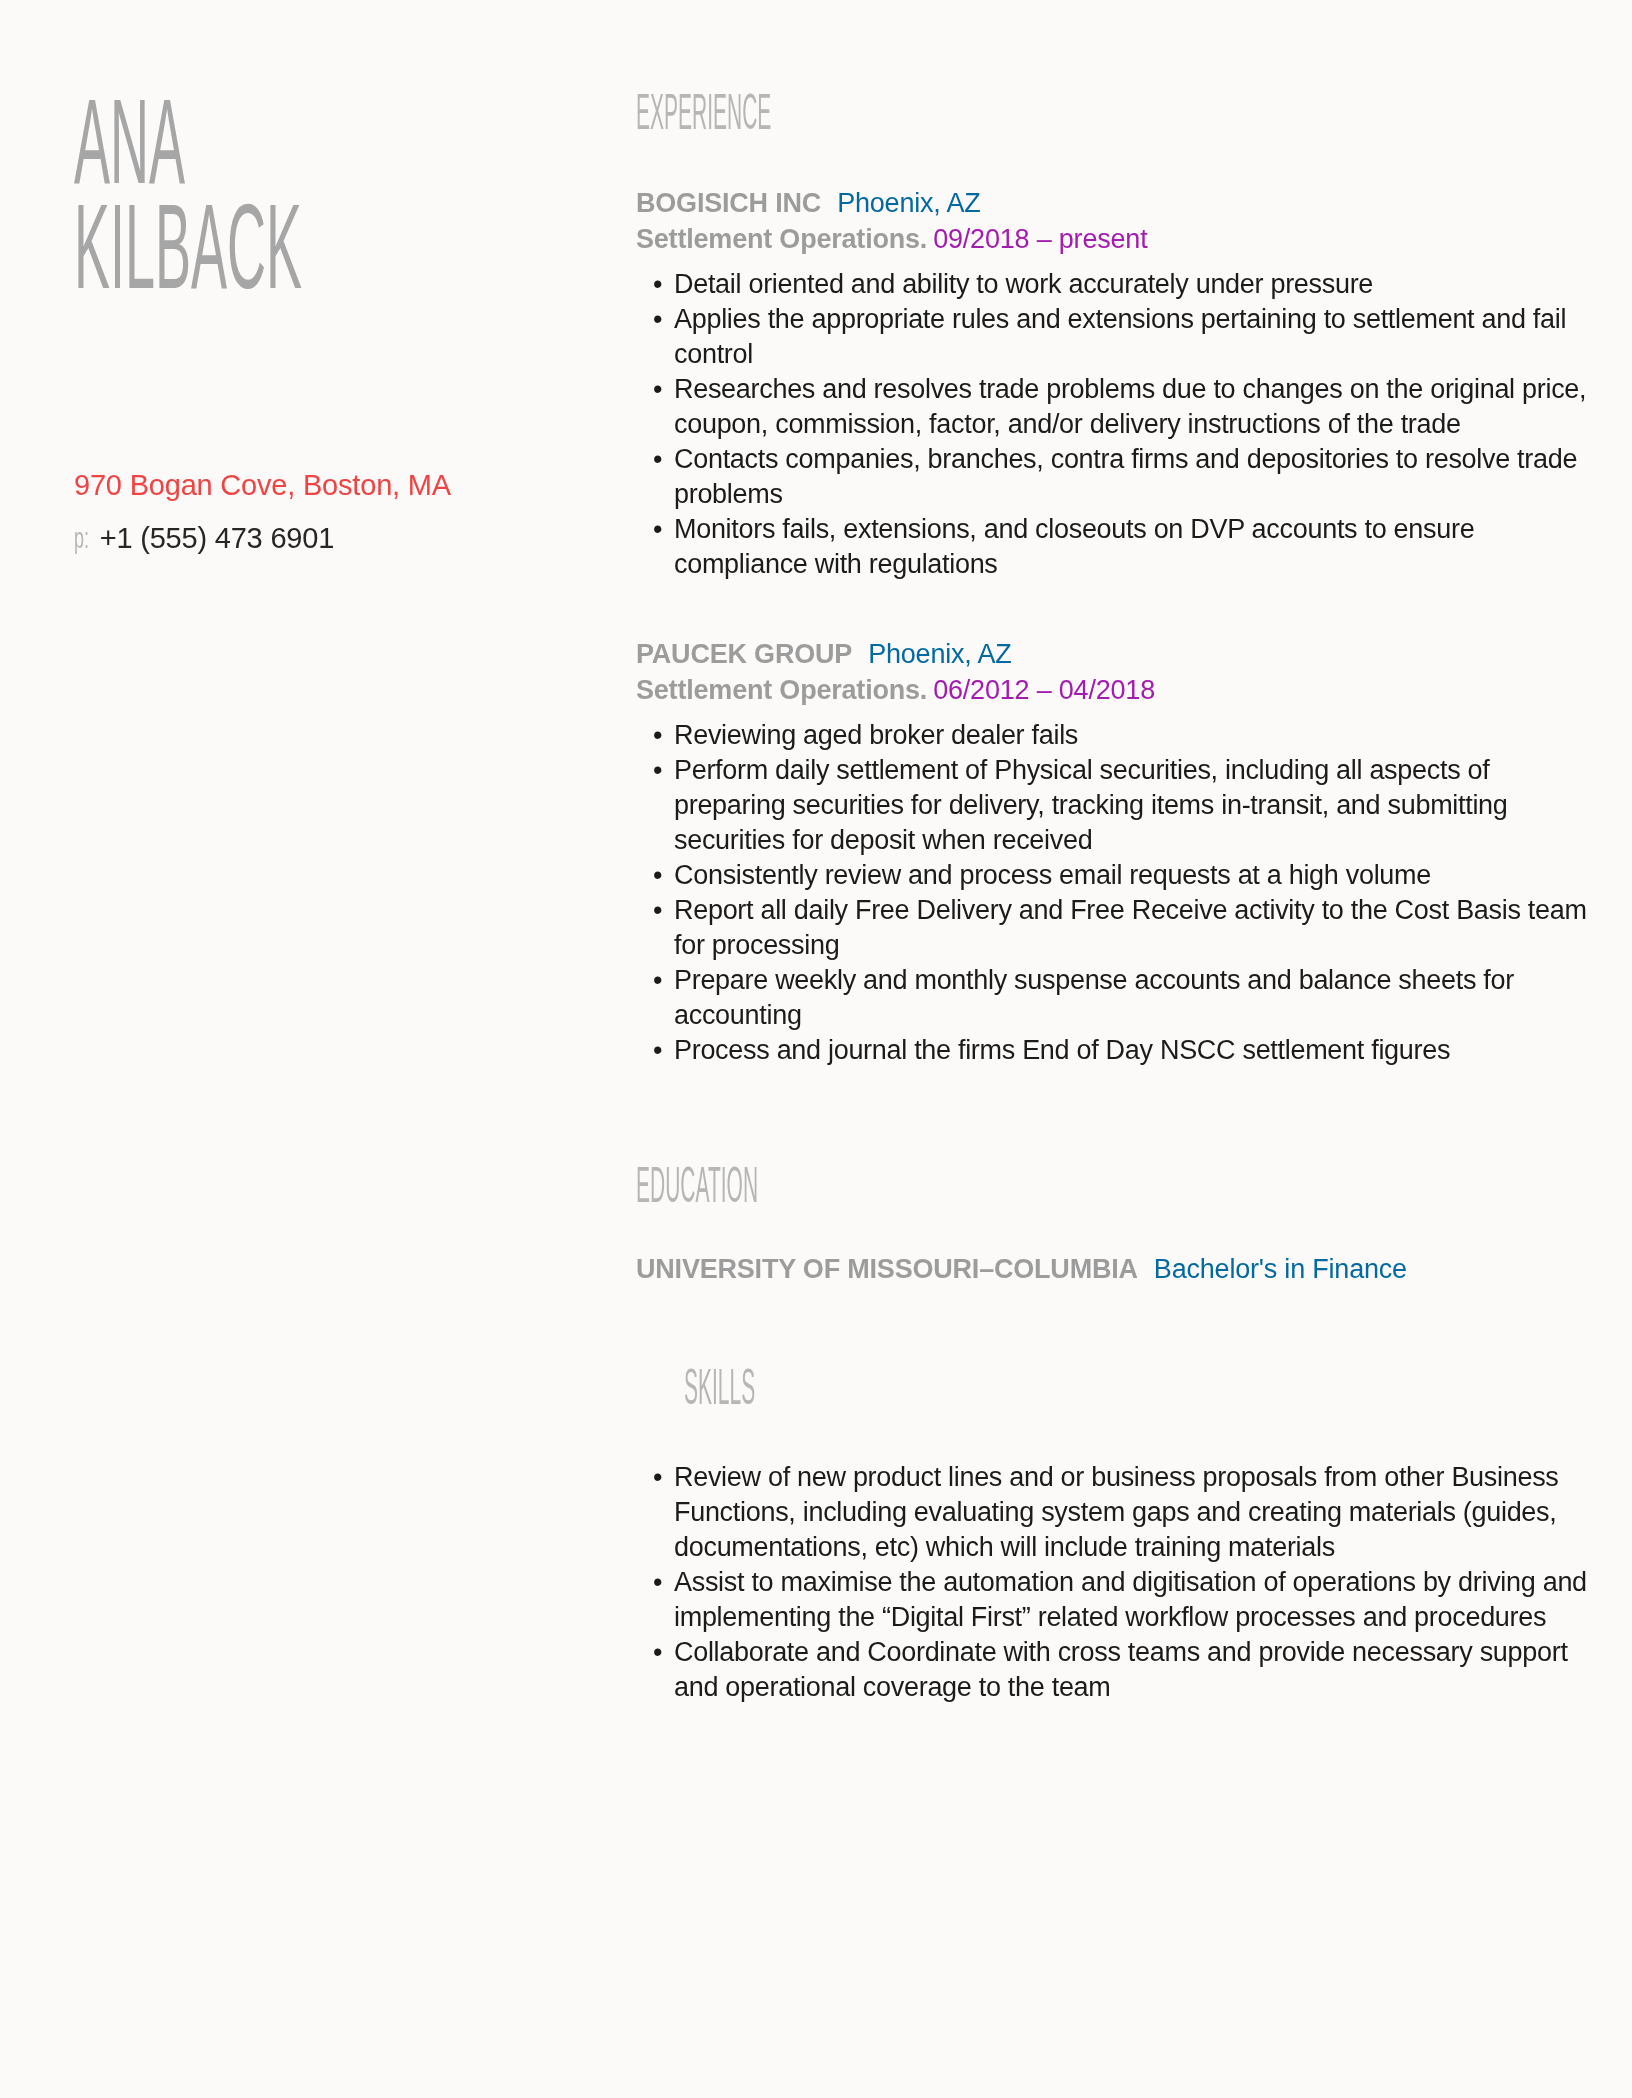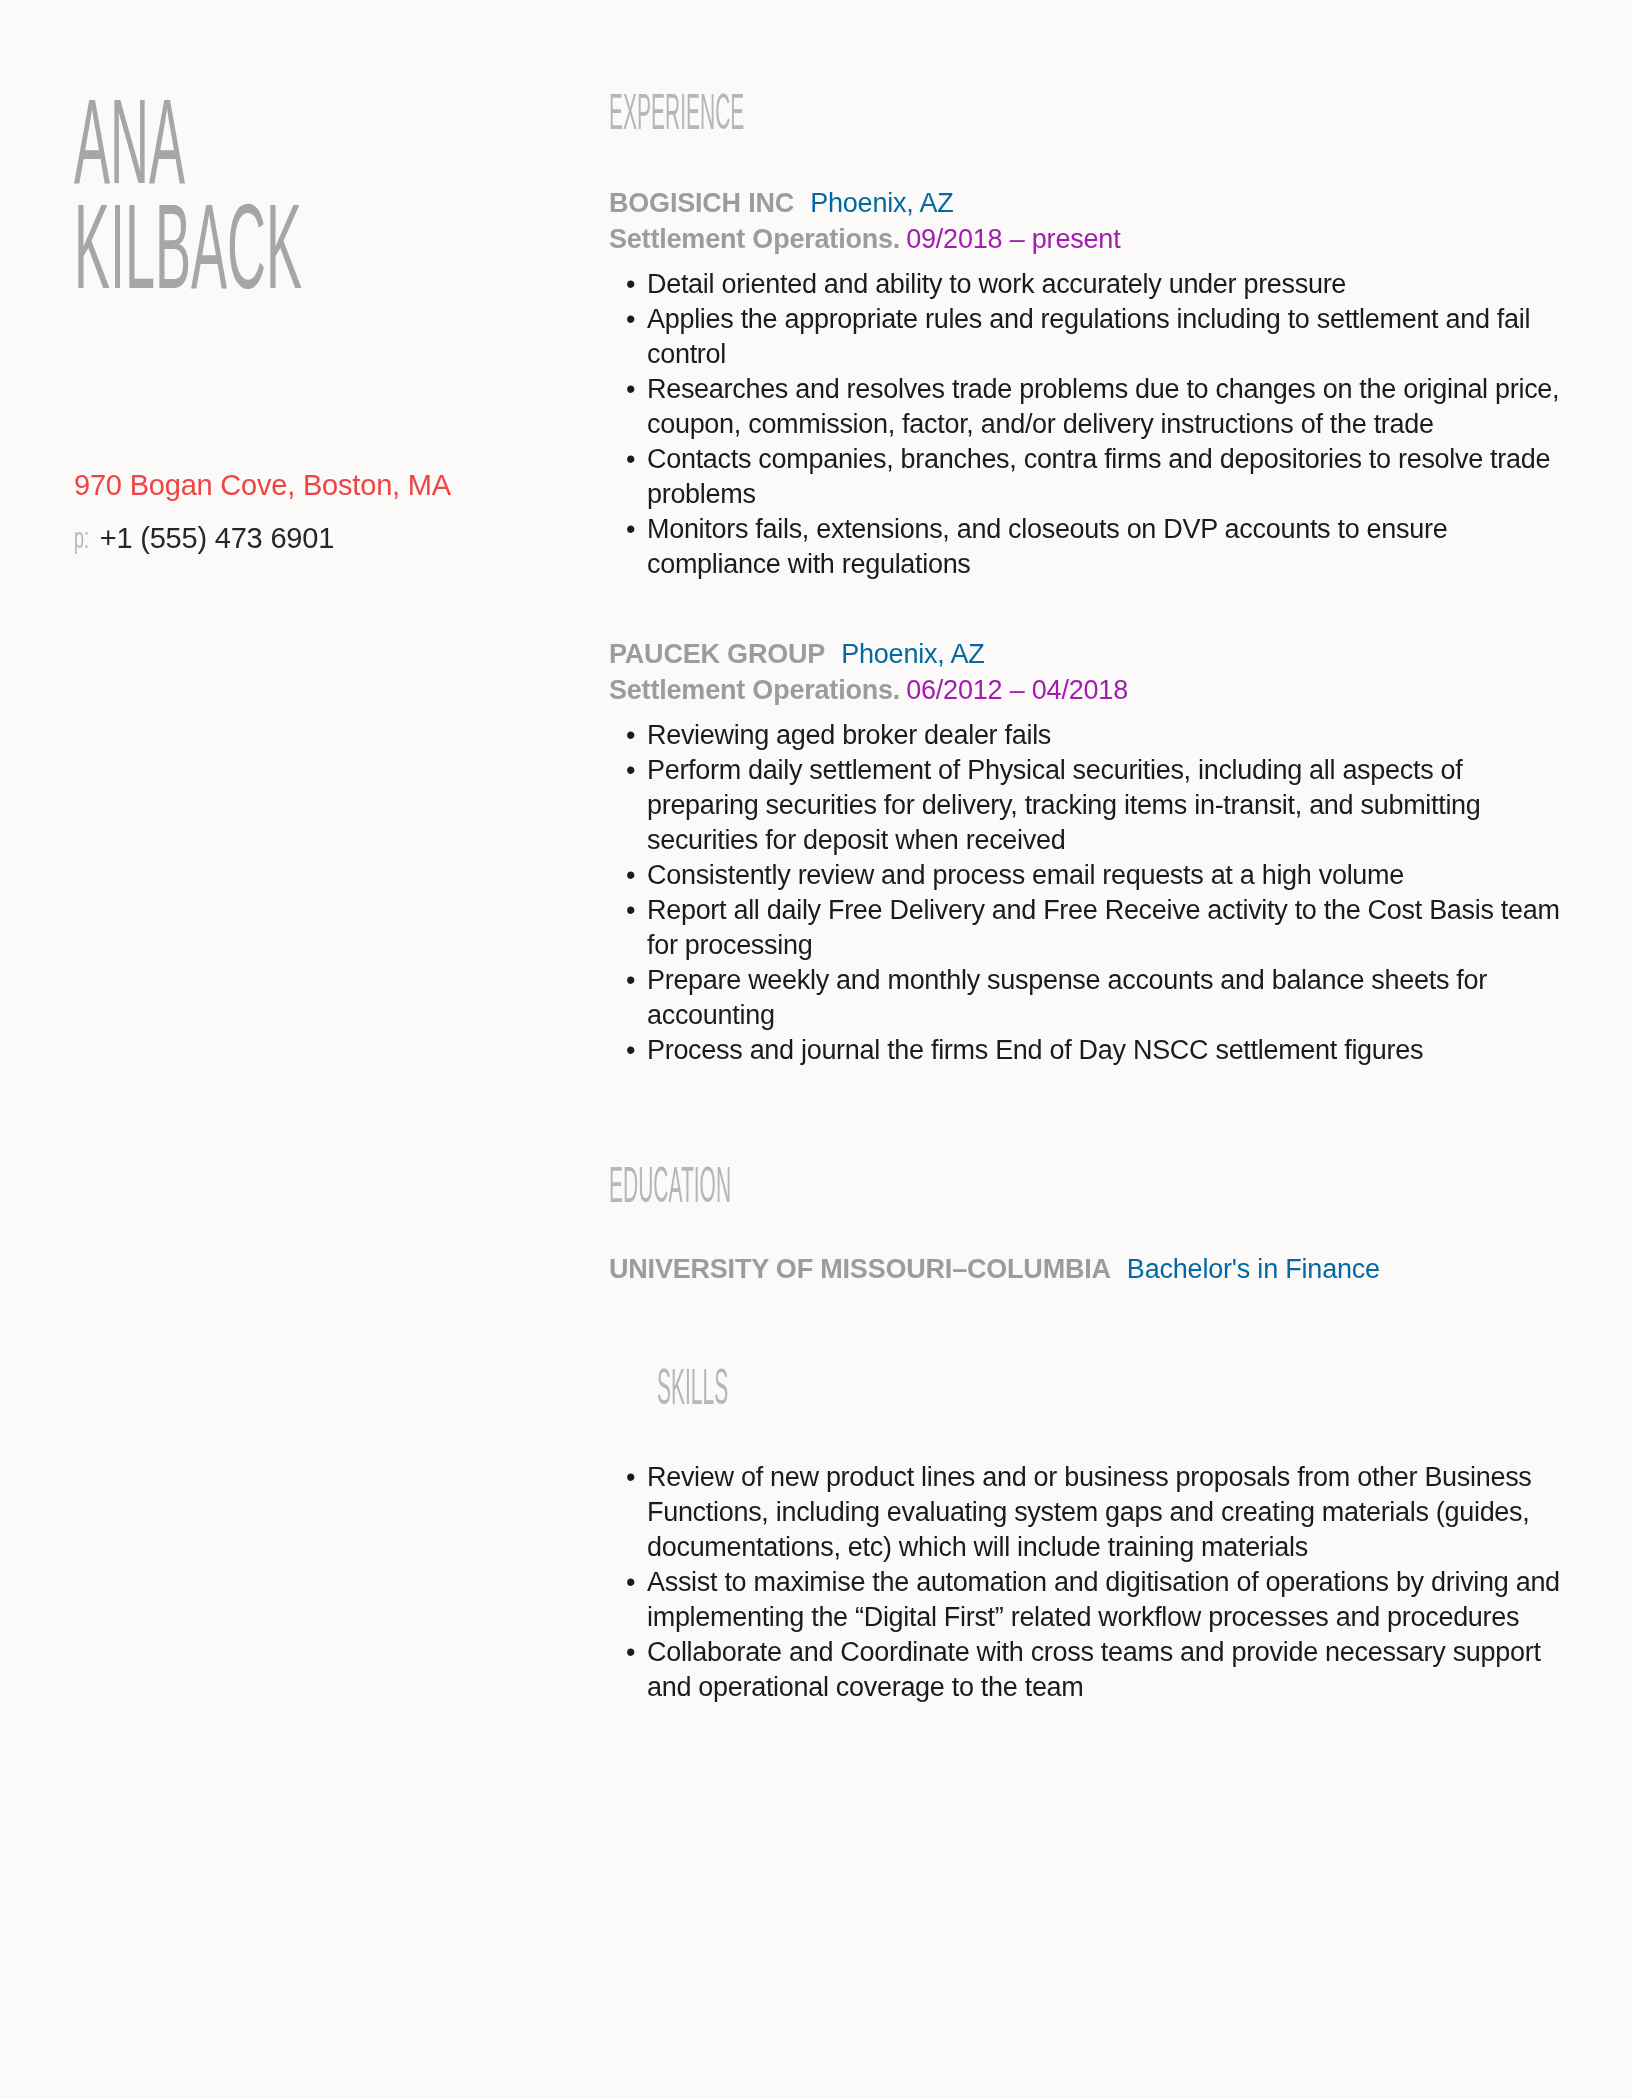--- a/index.html
+++ b/index.html
@@ -52,21 +52,21 @@
     display: inline-block;
     transform: scaleX(0.62);
     transform-origin: 0 50%;
     color: #b5b5b5;
     margin-right: -6px;
   }
 
   
   .main {
     position: absolute;
-    left: 609px;
+    left: 636px;
     top: 0;
     width: 965px;
   }
   h2.section-heading {
     margin: 0;
     font-size: 50px;
     line-height: 50px;
     font-weight: 400;
     color: #b6b6b6;
     white-space: nowrap;
@@ -144,21 +144,21 @@
       <div class="jobs-list">
   <div class="job">
     <div class="company-line">
       <span class="company">BOGISICH INC</span><span class="location">Phoenix, AZ</span>
     </div>
     <div class="title-line">
       <span class="job-title">Settlement Operations.</span><span class="dates">09/2018 – present</span>
     </div>
     <ul class="bullets">
               <li>Detail oriented and ability to work accurately under pressure</li>
-              <li>Applies the appropriate rules and regulations including to settlement and fail control</li>
+              <li>Applies the appropriate rules and extensions pertaining to settlement and fail control</li>
               <li>Researches and resolves trade problems due to changes on the original price, coupon, commission, factor, and/or delivery instructions of the trade</li>
               <li>Contacts companies, branches, contra firms and depositories to resolve trade problems</li>
               <li>Monitors fails, extensions, and closeouts on DVP accounts to ensure compliance with regulations</li>
             </ul>
   </div>
 
   <div class="job">
     <div class="company-line">
       <span class="company">PAUCEK GROUP</span><span class="location">Phoenix, AZ</span>
     </div>

